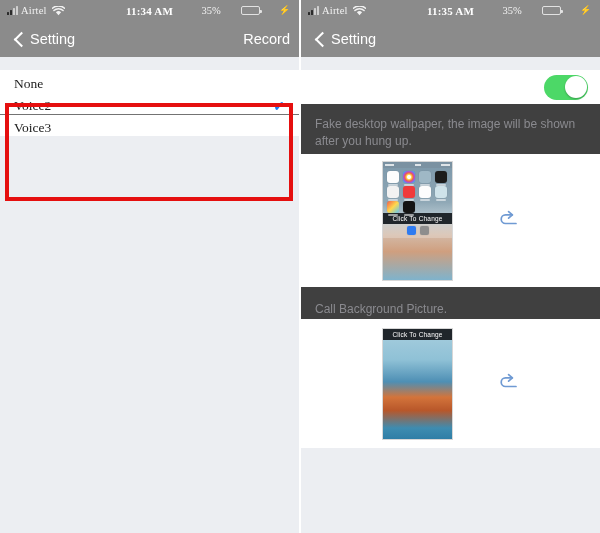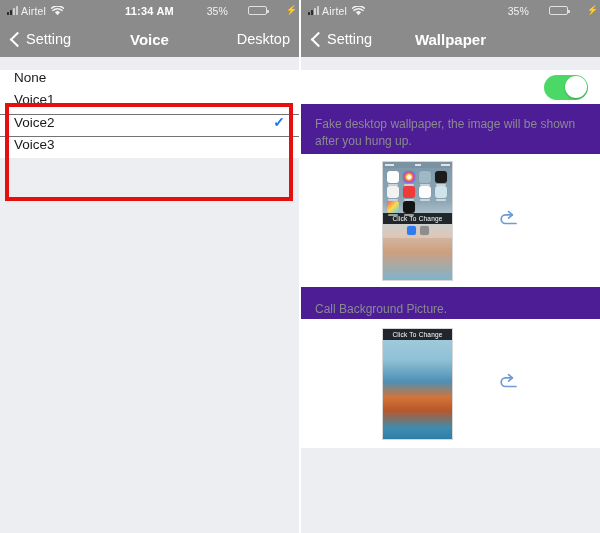--- a/index.html
+++ b/index.html
@@ -13,55 +13,56 @@
   .phone{position:relative;width:299px;height:533px;background:#eceef2;overflow:hidden;}
   .phone.left{width:299px;}
   .gap{width:2px;height:533px;background:#ffffff;}
   .phone.right{width:299px;}
 
   
   .statusbar{
     height:21px;background:#8b8b8b;color:#ffffff;
     display:flex;align-items:center;position:relative;
     font-size:11px;
+    font-family:Liberation Serif, serif;
   }
   .sb-left{display:flex;align-items:center;gap:3px;padding-left:7px;}
   .bars{display:flex;align-items:flex-end;gap:1px;height:9px;}
   .bars i{display:block;width:2px;background:#2b2b2b;border-radius:0.5px;}
   .bars i:nth-child(1){height:3px;}
   .bars i:nth-child(2){height:5px;}
   .bars i:nth-child(3){height:7px;background:#cfcfcf;}
   .bars i:nth-child(4){height:9px;background:#cfcfcf;}
   .carrier{font-size:10.5px;color:#f2f2f2;letter-spacing:.2px;}
   .wifi{position:relative;width:13px;height:10px;margin-left:2px;}
   .sb-center{position:absolute;left:0;right:0;text-align:center;font-size:11px;font-weight:bold;color:#ffffff;letter-spacing:.2px;}
-  .sb-right{margin-left:auto;display:flex;align-items:center;gap:20px;padding-right:1px;justify-content:space-between;}
+  .sb-right{margin-left:auto;display:flex;align-items:center;gap:20px;padding-right:8px;justify-content:space-between;}
   .batt-pct{font-size:10.5px;color:#f2f2f2;}
   .batt{position:relative;width:19px;height:9px;border:1px solid #e2e2e2;border-radius:2px;box-sizing:border-box;padding:1px;}
   .batt::after{content:"";position:absolute;right:-3px;top:2.5px;width:1.5px;height:3px;background:#e2e2e2;border-radius:0 1px 1px 0;}
   .batt-fill{height:100%;background:#4cd964;border-radius:1px;}
   .bolt{font-size:9px;color:#1d1d1d;line-height:1;}
 
   
   .navbar{
     height:36px;background:#8b8b8b;position:relative;
     display:flex;align-items:center;
   }
-  .nav-back{display:flex;align-items:center;gap:3px;padding-left:12px;cursor:pointer;}
+  .nav-back{display:flex;align-items:center;gap:3px;padding-left:6px;cursor:pointer;margin-left:10px;}
   .chev{display:block;width:9px;height:9px;border-left:2.6px solid #fff;border-bottom:2.6px solid #fff;transform:rotate(45deg);}
   .nav-back span{color:#ffffff;font-size:14.5px;}
   .nav-title{position:absolute;left:0;right:0;text-align:center;color:#ffffff;font-size:15px;font-weight:bold;pointer-events:none;}
   .nav-action{margin-left:auto;padding-right:9px;color:#ffffff;font-size:14.5px;cursor:pointer;}
 
   
   .spacer{background:#eceef2;}
   .list{background:#ffffff;}
   .row{
-    height:22px;display:flex;align-items:flex-start;padding:0 14px;
-    background:#ffffff;box-sizing:border-box;position:relative;
+    height:22px;display:flex;align-items:flex-end;padding:0 14px;
+    background:#ffffff;box-sizing:border-box;position:relative;font-family:Liberation Serif, serif;
   }
   .row + .row{border-top:1px solid #737373;}
   .row-label{font-size:13.5px;color:#1a1a1a;}
   .check{margin-left:auto;color:#1878f0;font-size:14px;font-weight:bold;line-height:1;}
 
   
   .redbox{position:absolute;border:4px solid #e50f0f;box-sizing:border-box;pointer-events:none;}
   #redbox-voices{left:5px;top:103px;width:288px;height:98px;}
 
   
@@ -72,21 +73,21 @@
   .toggle-row .row-label{font-size:13px;}
   .switch{
     margin-left:auto;width:44px;height:25px;border-radius:13px;
     background:#4cd867;position:relative;cursor:pointer;
   }
   .switch .knob{
     position:absolute;top:1.5px;left:21px;width:22px;height:22px;
     border-radius:50%;background:#ffffff;box-shadow:0 1px 2px rgba(0,0,0,.28);
   }
   .note{
-    background:#4c1d95;color:#8a8a8f;font-size:12px;line-height:17px;
+    background:#404040;color:#8a8a8f;font-size:12px;line-height:17px;
     padding:12px 14px 14px 14px;box-sizing:border-box;
   }
   .note.small{padding:14px 14px 12px 14px;}
   .thumb-area{background:#ffffff;display:flex;align-items:center;justify-content:center;position:relative;}
   .thumb-inner{display:flex;align-items:center;gap:44px;}
 
   
   .thumb{
     width:69px;border:1px solid #d7d7d7;background:#b9cdd8;
     position:relative;overflow:hidden;
@@ -143,36 +144,32 @@
         <span class="batt"><span class="batt-fill" style="width:62%"></span></span>
         <span class="bolt">⚡</span>
       </div>
     </div>
 
     <div class="navbar">
       <div class="nav-back">
         <span class="chev"></span>
         <span>Setting</span>
       </div>
-      <div class="nav-title">Voice</div>
-      <div class="nav-action">Desktop</div>
+      <div class="nav-action">Record</div>
     </div>
 
     <div class="spacer" style="height:13px"></div>
 
     <div class="list">
       <div class="row">
         <span class="row-label">None</span>
       </div>
     </div>
 
     <div class="list">
-      <div class="row">
-        <span class="row-label">Voice1</span>
-      </div>
       <div class="row">
         <span class="row-label">Voice2</span>
         <span class="check">✓</span>
       </div>
       <div class="row">
         <span class="row-label">Voice3</span>
       </div>
     </div>
 
     <div class="spacer" style="height:332px"></div>
@@ -194,33 +191,33 @@
           </span>
         <span class="carrier">Airtel</span>
         <span class="wifi">
           <svg width="13" height="10" viewBox="0 0 13 10">
             <path d="M6.5 9.3 L3.9 6.2 a4 4 0 0 1 5.2 0 Z" fill="#f2f2f2"></path>
             <path d="M1.9 4.5 a6.6 6.6 0 0 1 9.2 0" stroke="#f2f2f2" stroke-width="1.5" fill="none" stroke-linecap="round"></path>
             <path d="M0.4 2.3 a9 9 0 0 1 12.2 0" stroke="#f2f2f2" stroke-width="1.5" fill="none" stroke-linecap="round"></path>
           </svg>
         </span>
       </div>
+      <div class="sb-center">11:35 AM</div>
       <div class="sb-right">
         <span class="batt-pct">35%</span>
         <span class="batt"><span class="batt-fill" style="width:62%"></span></span>
         <span class="bolt">⚡</span>
       </div>
     </div>
 
     <div class="navbar">
       <div class="nav-back">
         <span class="chev"></span>
         <span>Setting</span>
       </div>
-      <div class="nav-title">Wallpaper</div>
     </div>
 
     <div class="spacer" style="height:13px"></div>
 
     <div class="toggle-row">
       <span class="switch">
         <span class="knob"></span>
       </span>
     </div>
 

